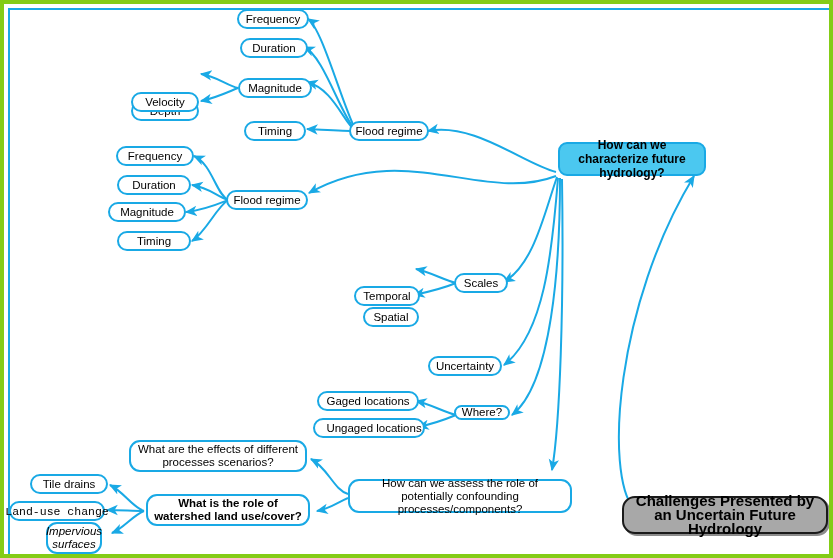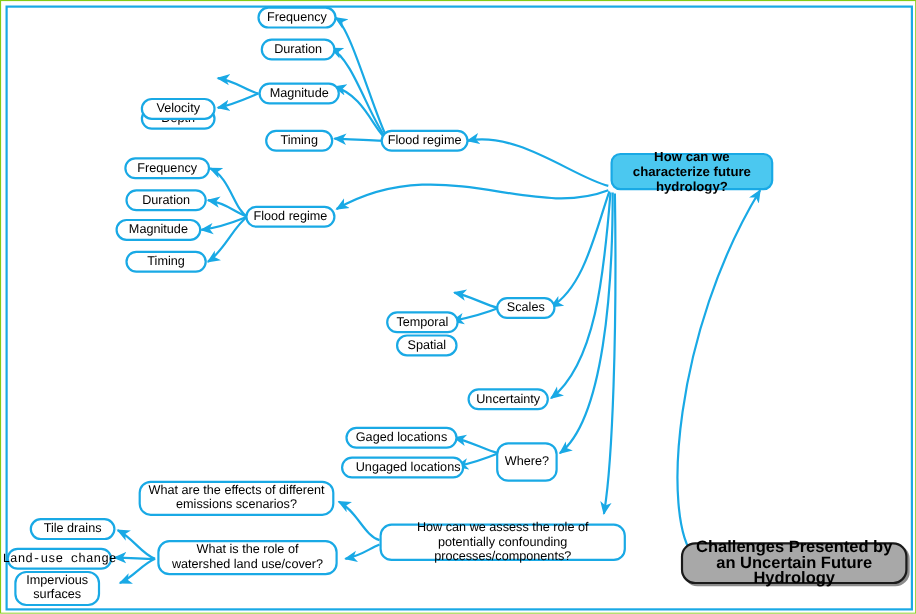--- a/index.html
+++ b/index.html
@@ -10,21 +10,21 @@
   }
   body {
     font-family: "Liberation Sans", sans-serif;
   }
   #canvas {
     position: relative;
     width: 833px;
     height: 558px;
     background: #ffffff;
     box-sizing: border-box;
-    border: 1px solid #84cc16;
+    border: 4px solid #84cc16;
     overflow: hidden;
   }
   #inner-frame {
     position: absolute;
     left: 4px;
     top: 4px;
     width: 825px;
     height: 550px;
     box-sizing: border-box;
     border: 2px solid #19A9E5;
@@ -165,31 +165,31 @@
   <div class="node" style="left:350px; top:282px; width:66px; height:20px;">Temporal</div>
 
   <div class="node" style="left:450px; top:269px; width:54px; height:20px;">Scales</div>
 
   <div class="node" style="left:424px; top:352px; width:74px; height:20px;">Uncertainty</div>
 
   <div class="node" style="left:313px; top:387px; width:102px; height:20px;">Gaged locations</div>
 
   <div class="node" style="left:309px; top:414px; width:112px; height:20px;padding-left:16px;">Ungaged locations</div>
 
-  <div class="node" style="left:450px; top:401px; width:56px; height:36px;">Where?</div>
+  <div class="node" style="left:450px; top:401px; width:56px; height:15px;">Where?</div>
 
-  <div class="node wrap" style="left:125px; top:436px; width:178px; height:32px;">What are the effects of different emissions scenarios?</div>
+  <div class="node wrap" style="left:125px; top:436px; width:178px; height:32px;">What are the effects of different processes scenarios?</div>
 
   <div class="node wrap" style="left:344px; top:475px; width:224px; height:34px;">How can we assess the role of potentially confounding processes/components?</div>
 
-  <div class="node wrap" style="left:142px; top:490px; width:164px; height:32px;">What is the role of watershed land use/cover?</div>
+  <div class="node wrap" style="left:142px; top:490px; width:164px; height:32px;font-weight:bold;">What is the role of watershed land use/cover?</div>
 
   <div class="node" style="left:26px; top:470px; width:78px; height:20px;">Tile drains</div>
 
   <div class="node" style="left:5px; top:497px; width:96px; height:20px;font-family:Liberation Mono, monospace;">Land-use change</div>
 
-  <div class="node wrap" style="left:12px; top:518px; width:78px; height:32px;">Impervious surfaces</div>
+  <div class="node wrap" style="left:42px; top:518px; width:56px; height:32px;font-style:italic;">Impervious surfaces</div>
 
   <div class="node central" style="left:554px; top:138px; width:148px; height:34px;">How can we characterize future hydrology?</div>
 
   <div class="node root" style="left:618px; top:492px; width:206px; height:38px;">Challenges Presented by an Uncertain Future Hydrology</div>
 
 </div>
 
 </body></html>

